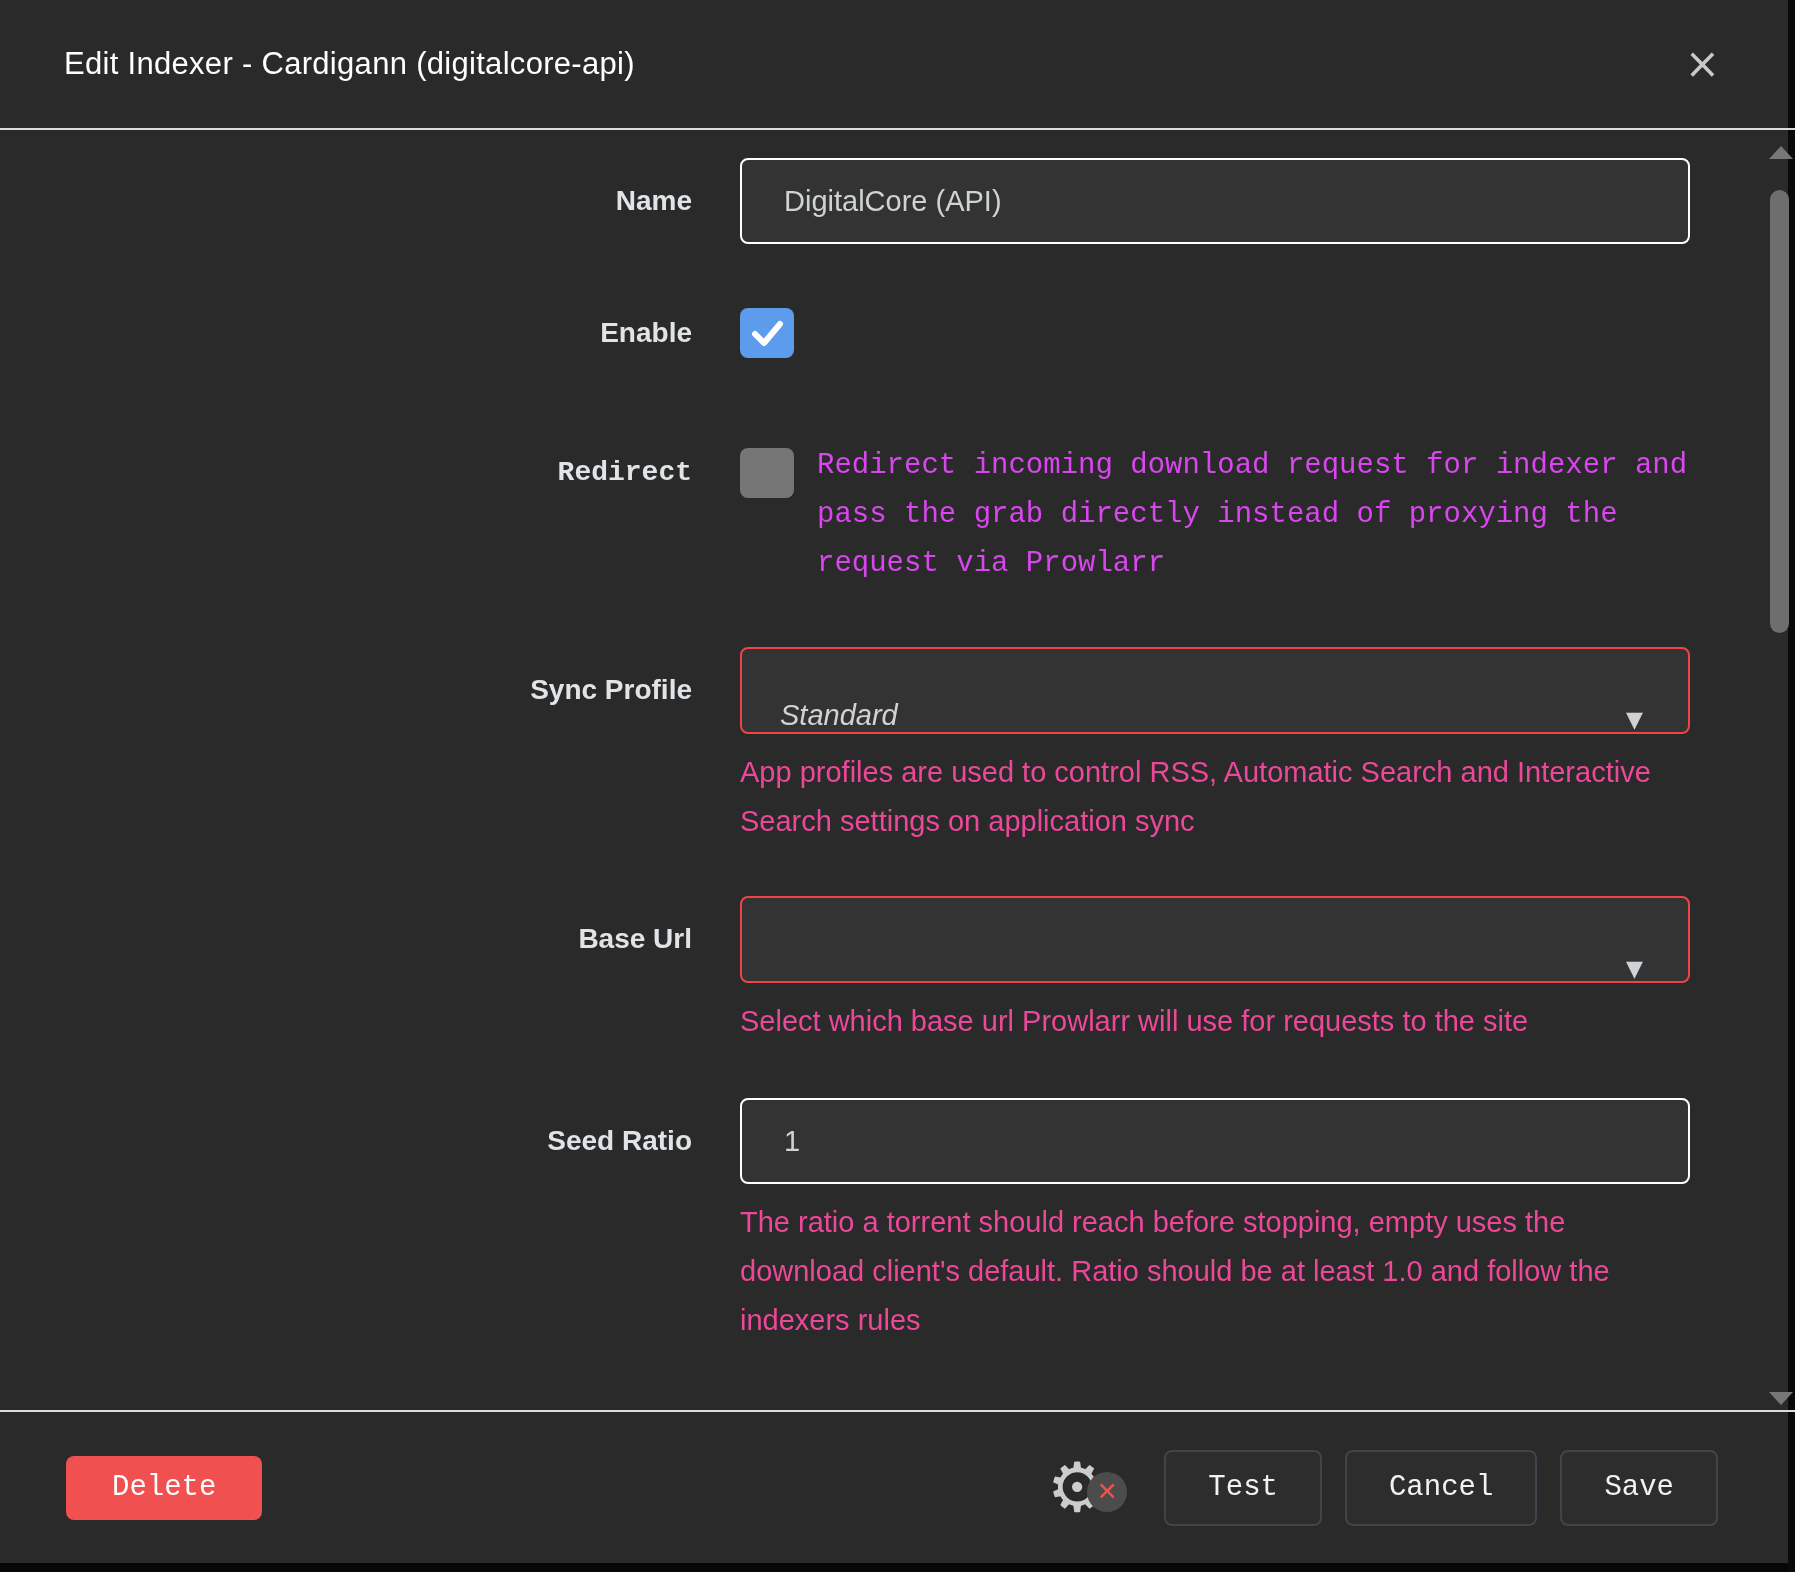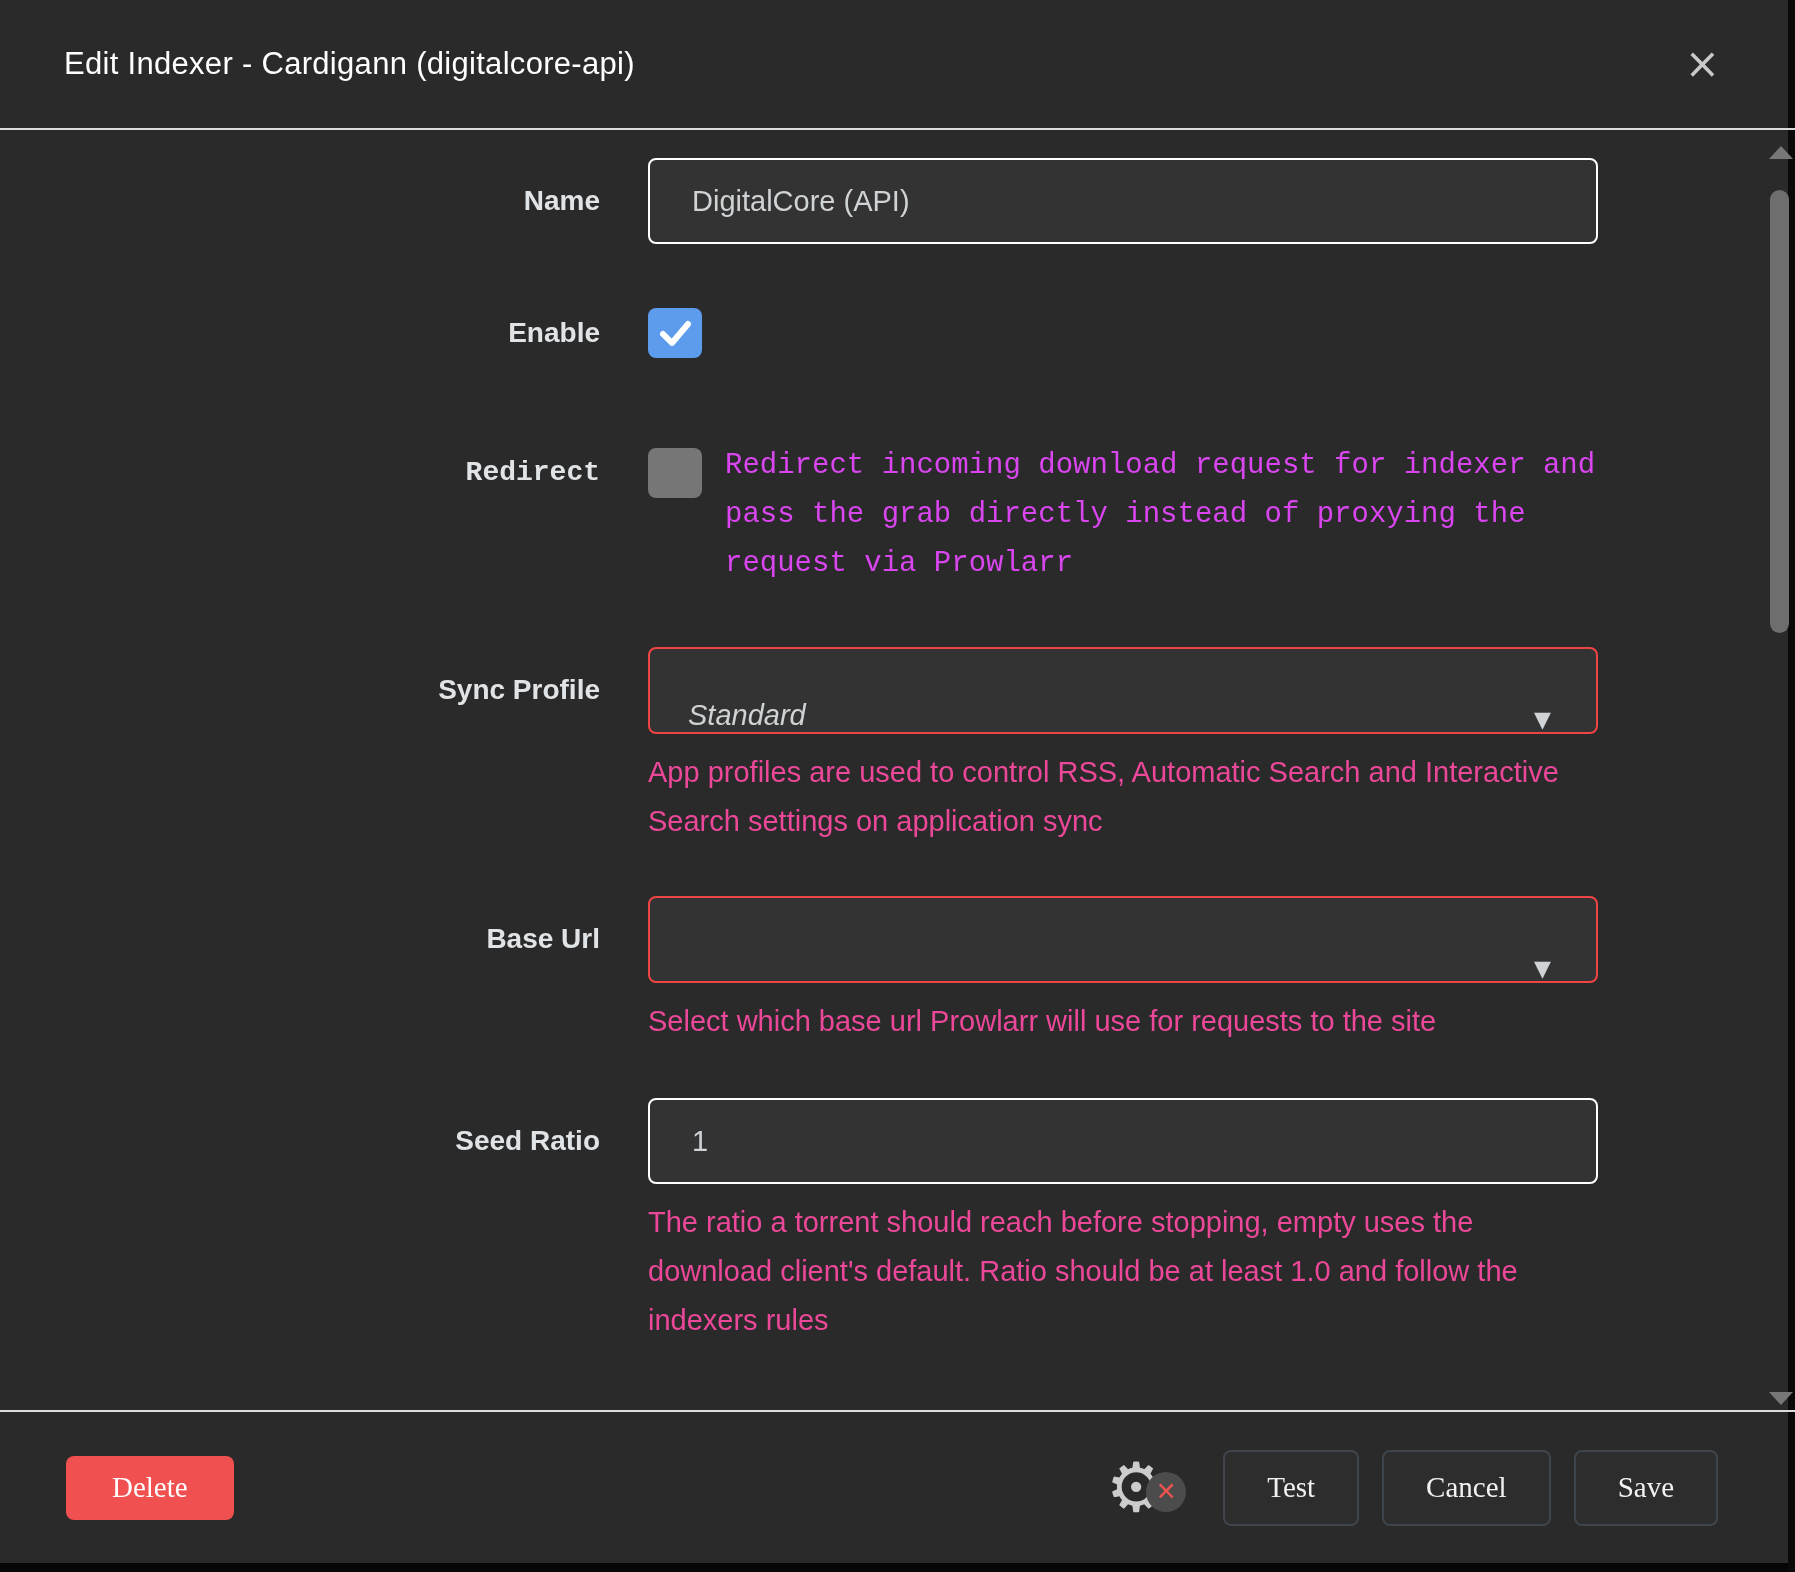--- a/index.html
+++ b/index.html
@@ -17,21 +17,21 @@
 
   .sep { position:absolute; left:0; width:1795px; height:2px; background:#d9dde0; z-index:5; }
   .sep-top { top:128px; }
   .sep-bottom { top:1410px; }
 
   
   .modal-body { position:absolute; left:0; top:130px; width:1788px; height:1278px;
                 padding-top:28px; overflow:hidden; }
 
   .form-group { display:flex; }
-  .form-label { width:648px; padding-right:48px; text-align:right;
+  .form-label { width:740px; padding-right:48px; text-align:right;
                 font-size:28px; font-weight:bold; color:#e1e4e6; }
   .control-col { width:950px; }
 
   .text-input { width:950px; height:86px; background:#333333; border:2px solid #ffffff;
                 border-radius:8px; color:#cfd3d5; font-size:29px; padding:0 42px;
                 font-family:"Liberation Sans", sans-serif; outline:none; display:block; }
 
   .select-box { width:950px; height:87px; background:#333333; border:2px solid #ef4444;
                 border-radius:8px; color:#cfd3d5; font-size:29px; padding:0 45px 0 38px;
                 display:flex; align-items:flex-end; cursor:pointer;font-style:italic; }
@@ -66,21 +66,21 @@
                   border-radius:10px; background:#6e6e6e; z-index:6; }
   .scroll-down-arrow { position:absolute; left:1769px; top:1392px; width:0; height:0;
                        border-left:12px solid transparent; border-right:12px solid transparent;
                        border-top:13px solid #777777; z-index:6; }
   .window-scroll-strip { position:absolute; left:1788px; top:0; width:7px; height:1572px; background:#0a0a0a; }
 
   
   .modal-footer { position:absolute; left:0; top:1412px; width:1788px; height:151px;
                   display:flex; align-items:center; padding:0 70px 0 66px; background:#2a2a2a; }
   .btn { border:none; border-radius:8px; font-size:29px; cursor:pointer;
-         font-family:Liberation Serif, serif; }
+         font-family:Liberation Mono, monospace; }
   .btn-delete { background:#f05050; color:#ffffff; height:64px; padding:0 46px; margin-right:auto; }
   .btn-dark { background:#2d2d2d; color:#f2f2f2; border:2px solid #3f454c;
               height:76px; padding:0 42px; margin-left:23px; }
 
   .adv-toggle { position:relative; width:72px; height:80px; margin-right:28px;
                 background:none; border:none; cursor:pointer; }
   .gear-glyph { font-size:68px; color:#cccccc; line-height:80px;
                 font-family:"DejaVu Sans", sans-serif; }
   .adv-badge { position:absolute; right:-14px; top:24px; width:40px; height:40px;
                border-radius:50%; background:#4c4c4c; display:flex;

